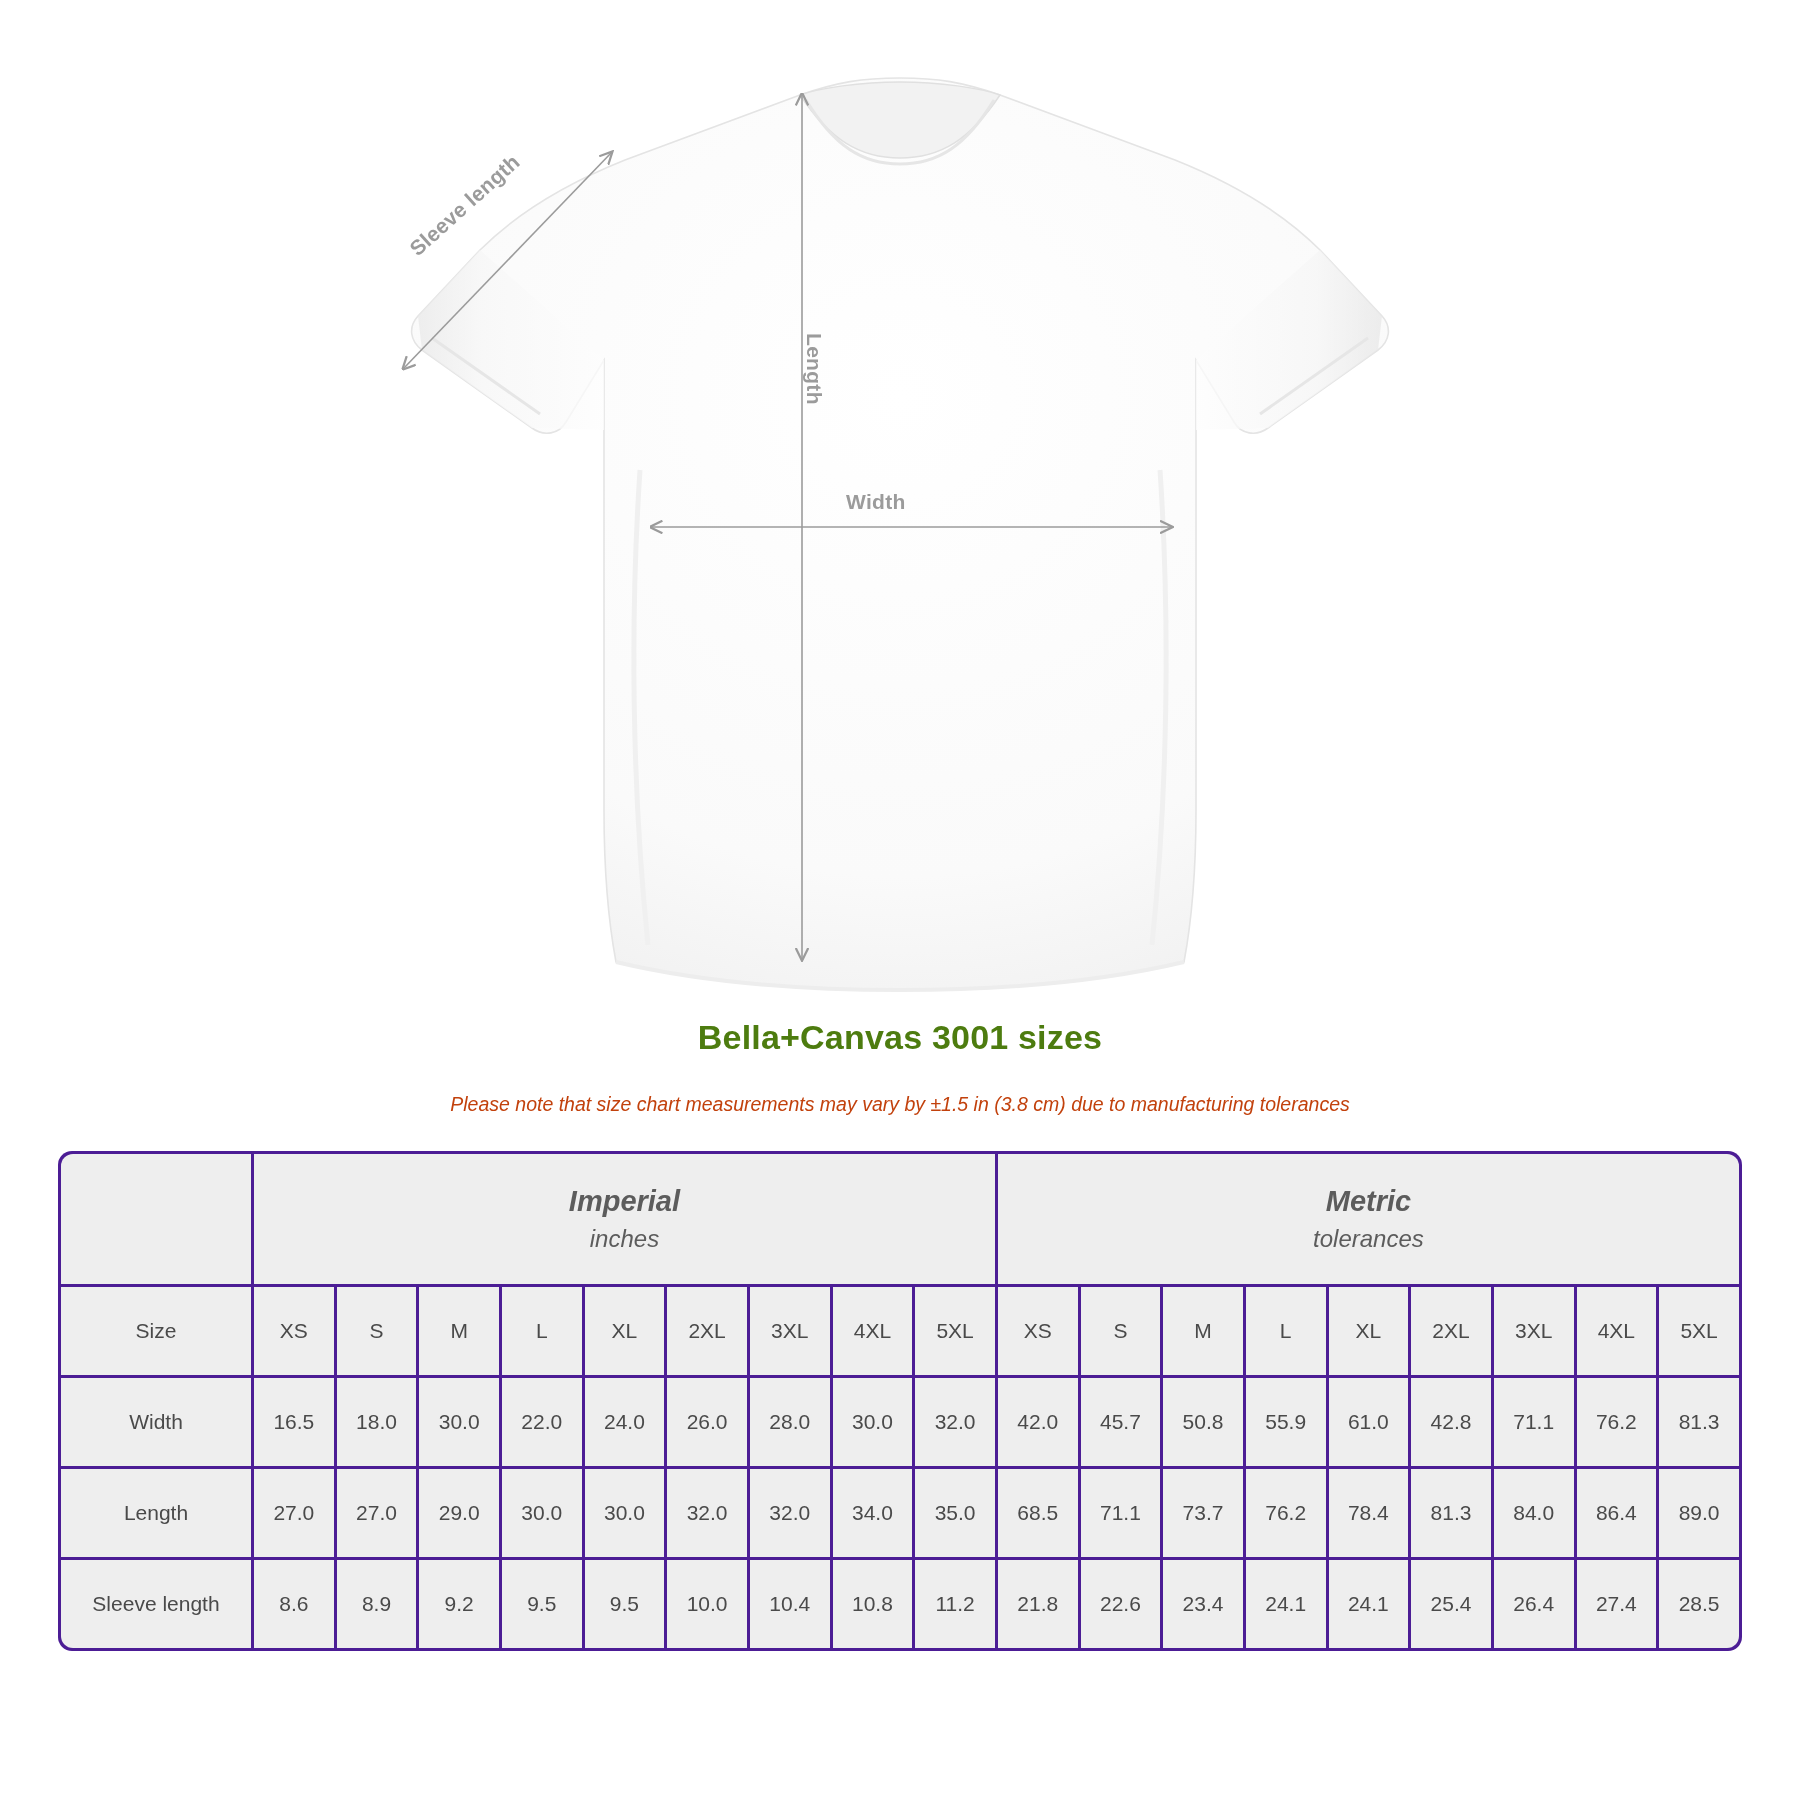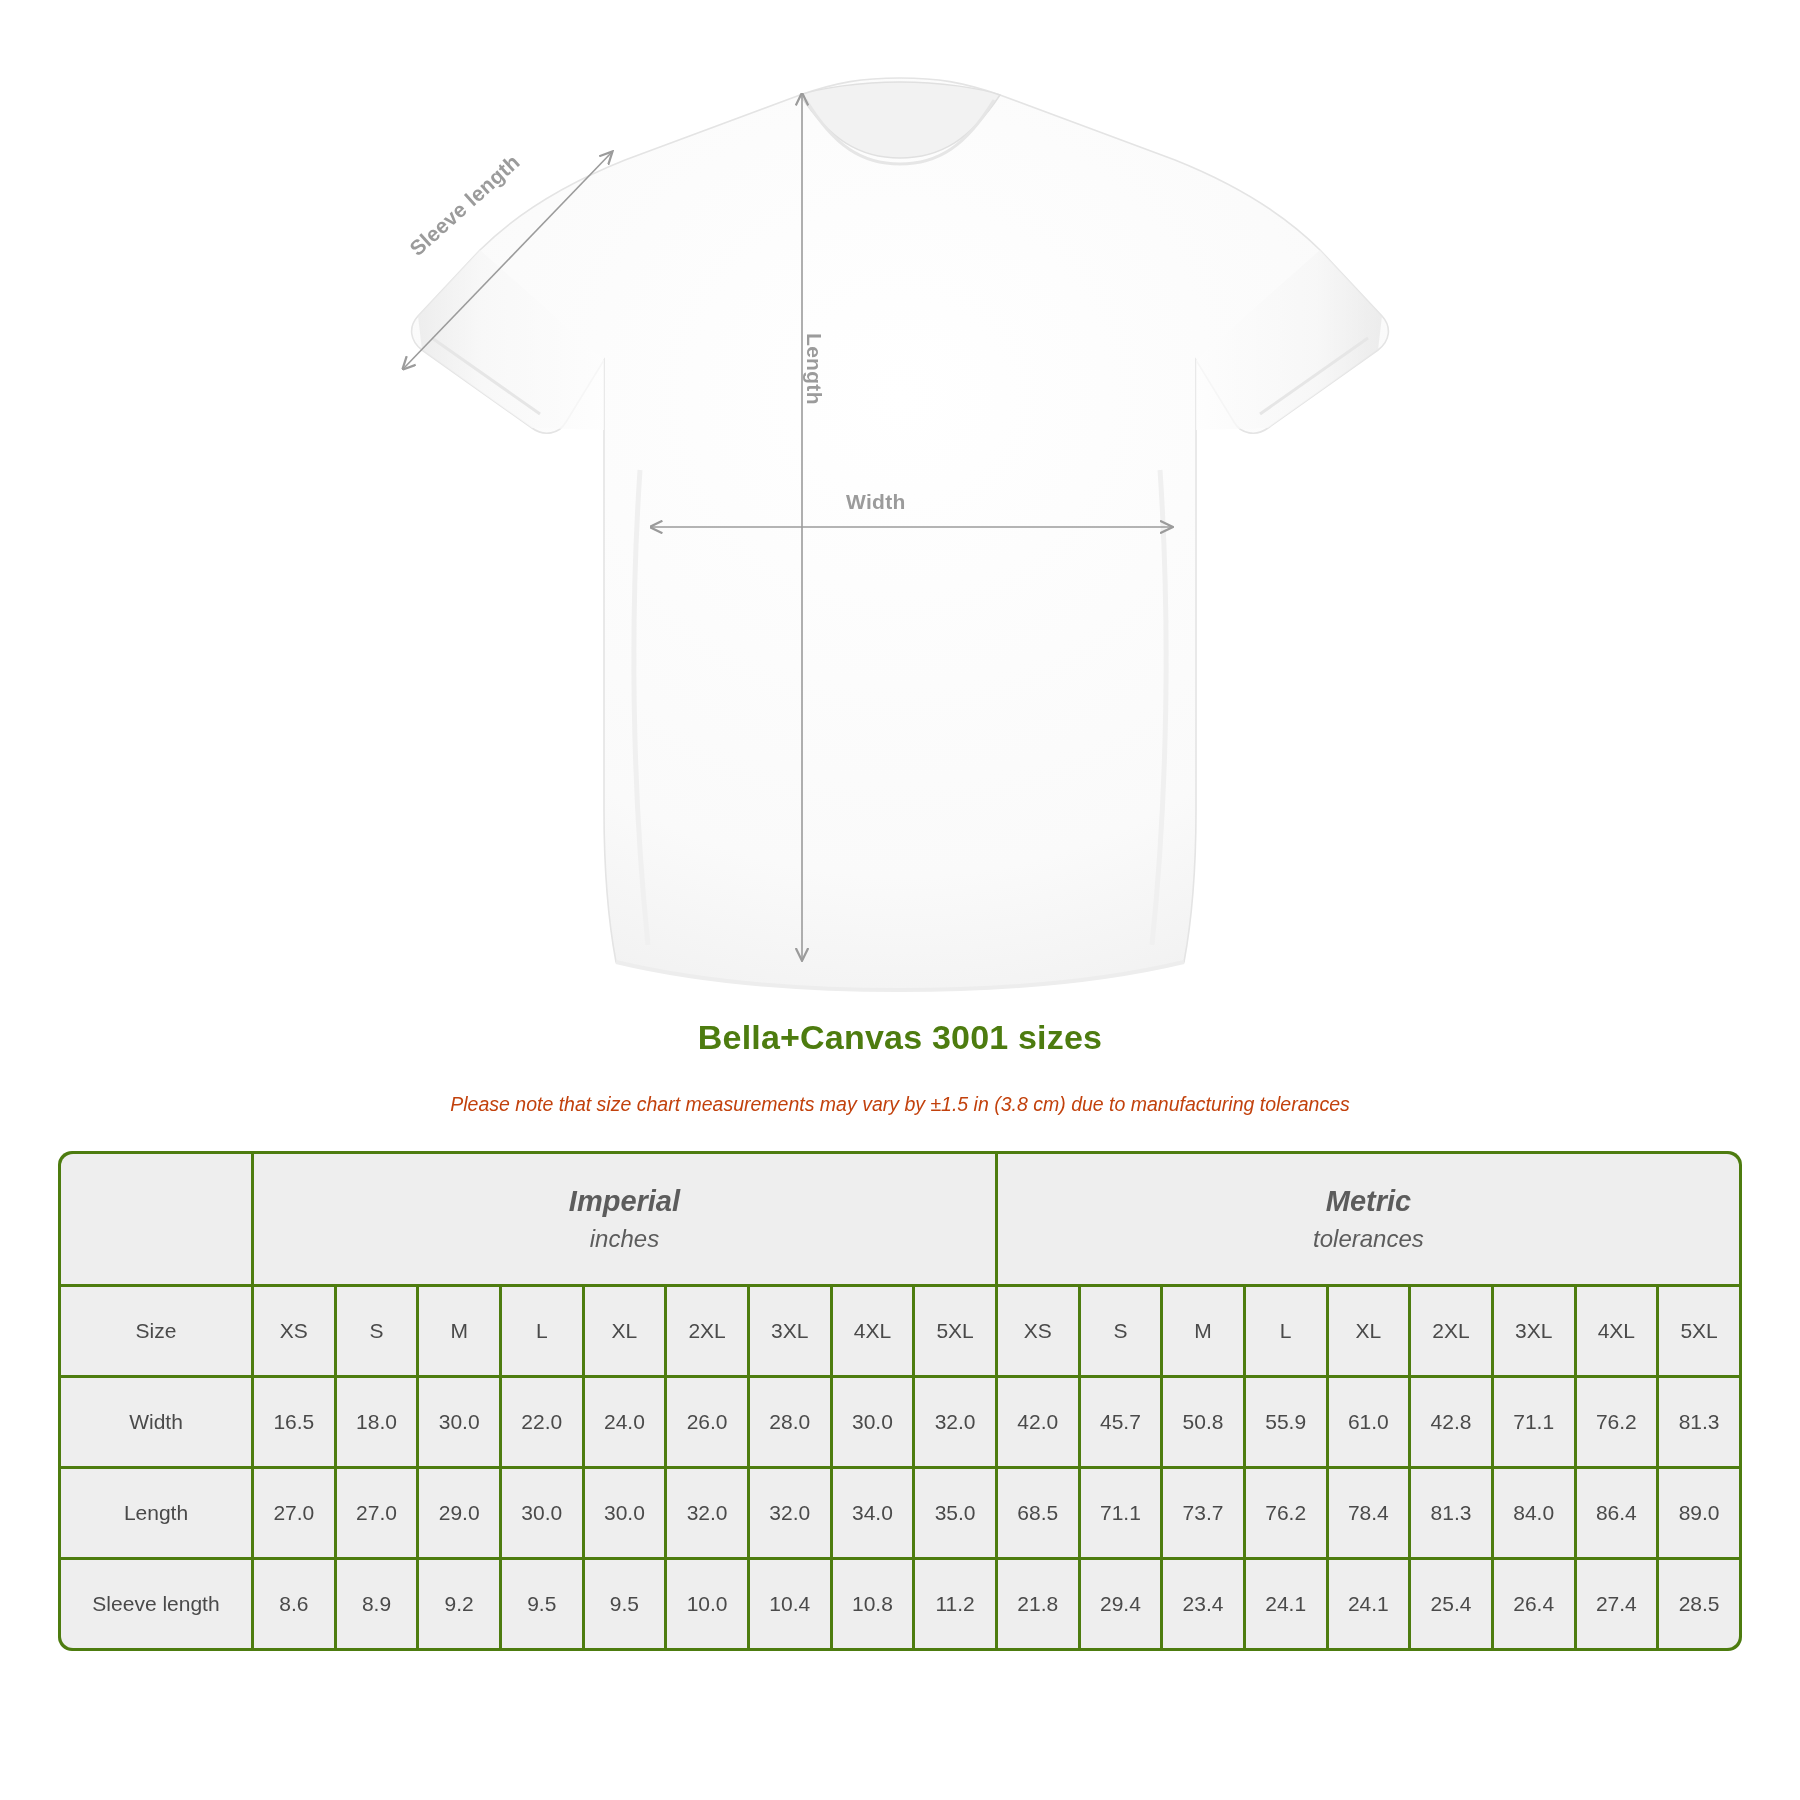--- a/index.html
+++ b/index.html
@@ -79,21 +79,21 @@
   .table-wrap {
     margin: 35px 58px 0 58px;
     border-radius: 14px;
     overflow: hidden;
   }
   table.size-table {
     border-collapse: separate;
     border-spacing: 3px;
     width: 100%;
     table-layout: fixed;
-    background: #4d7c0f;
+    background: #4c1d95;
   }
   table.size-table td,
   table.size-table th {
     background: #eeeeee;
     text-align: center;
     vertical-align: middle;
     font-size: 21px;
     color: #4a4a4a;
     font-weight: normal;
     padding: 0;
@@ -332,21 +332,21 @@
             <td>8.6</td>
             <td>8.9</td>
             <td>9.2</td>
             <td>9.5</td>
             <td>9.5</td>
             <td>10.0</td>
             <td>10.4</td>
             <td>10.8</td>
             <td>11.2</td>
             <td>21.8</td>
-            <td>29.4</td>
+            <td>22.6</td>
             <td>23.4</td>
             <td>24.1</td>
             <td>24.1</td>
             <td>25.4</td>
             <td>26.4</td>
             <td>27.4</td>
             <td>28.5</td>
           </tr>
         </tbody>
     </table>

